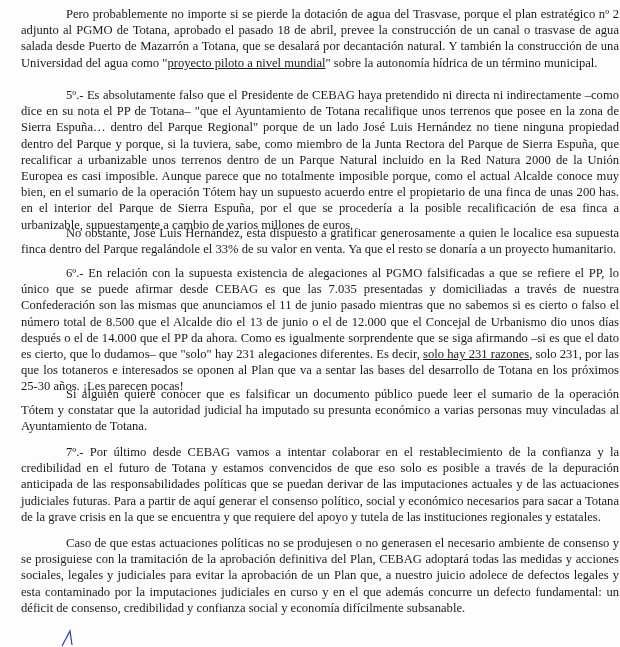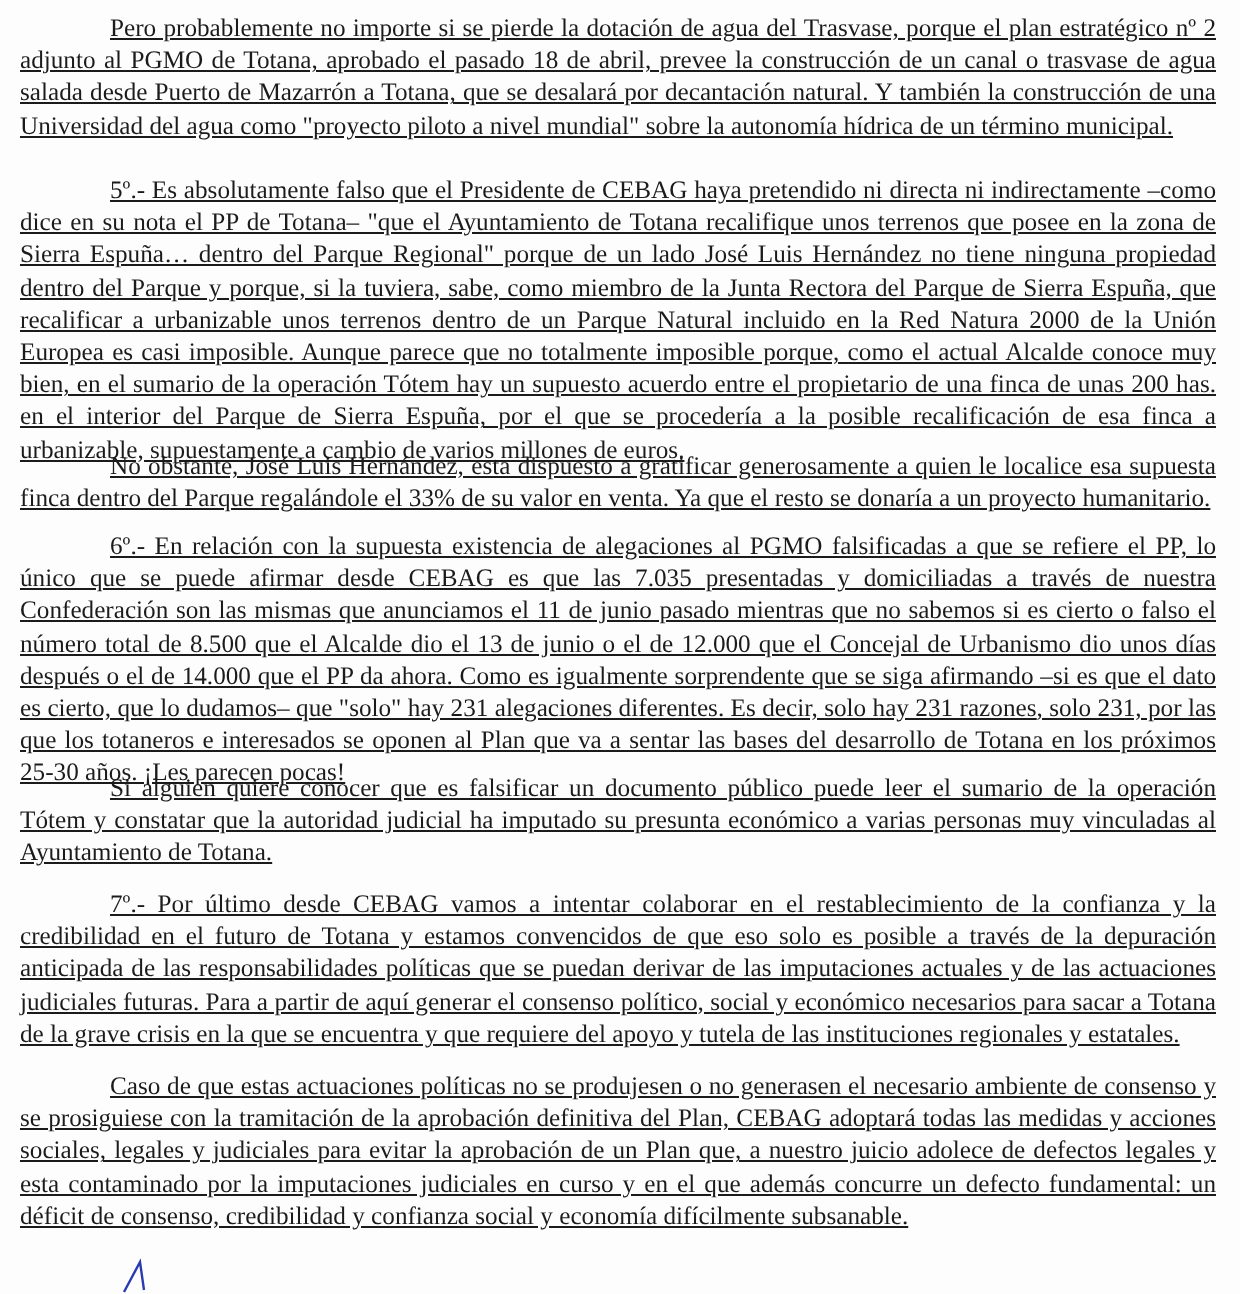--- a/index.html
+++ b/index.html
@@ -7,25 +7,24 @@
   .page {
     position: absolute; left: 0; top: 0; width: 620px; height: 647px;
     background: #fdfdfd;
     font-family: "Liberation Serif", serif;
     font-size: 12.6px;
     line-height: 16.2px;
     color: #1b1b1b;
   }
   .para {
     position: absolute;
-    left: 10px;
+    left: 21px;
     width: 598px;
     text-align: justify;
     margin: 0;
-    text-decoration: underline;
   }
   .para .indent { display: inline-block; width: 45px; }
   .u { text-decoration: underline; }
   .sig-line {
     position: absolute; left: 50px; top: 651px;
     font-family: "Liberation Serif", serif; font-size: 11px; color: #000000;
   }
   .sig-stroke { position: absolute; left: 60px; top: 627px; width: 30px; height: 20px; }
 </style>
 </head>

